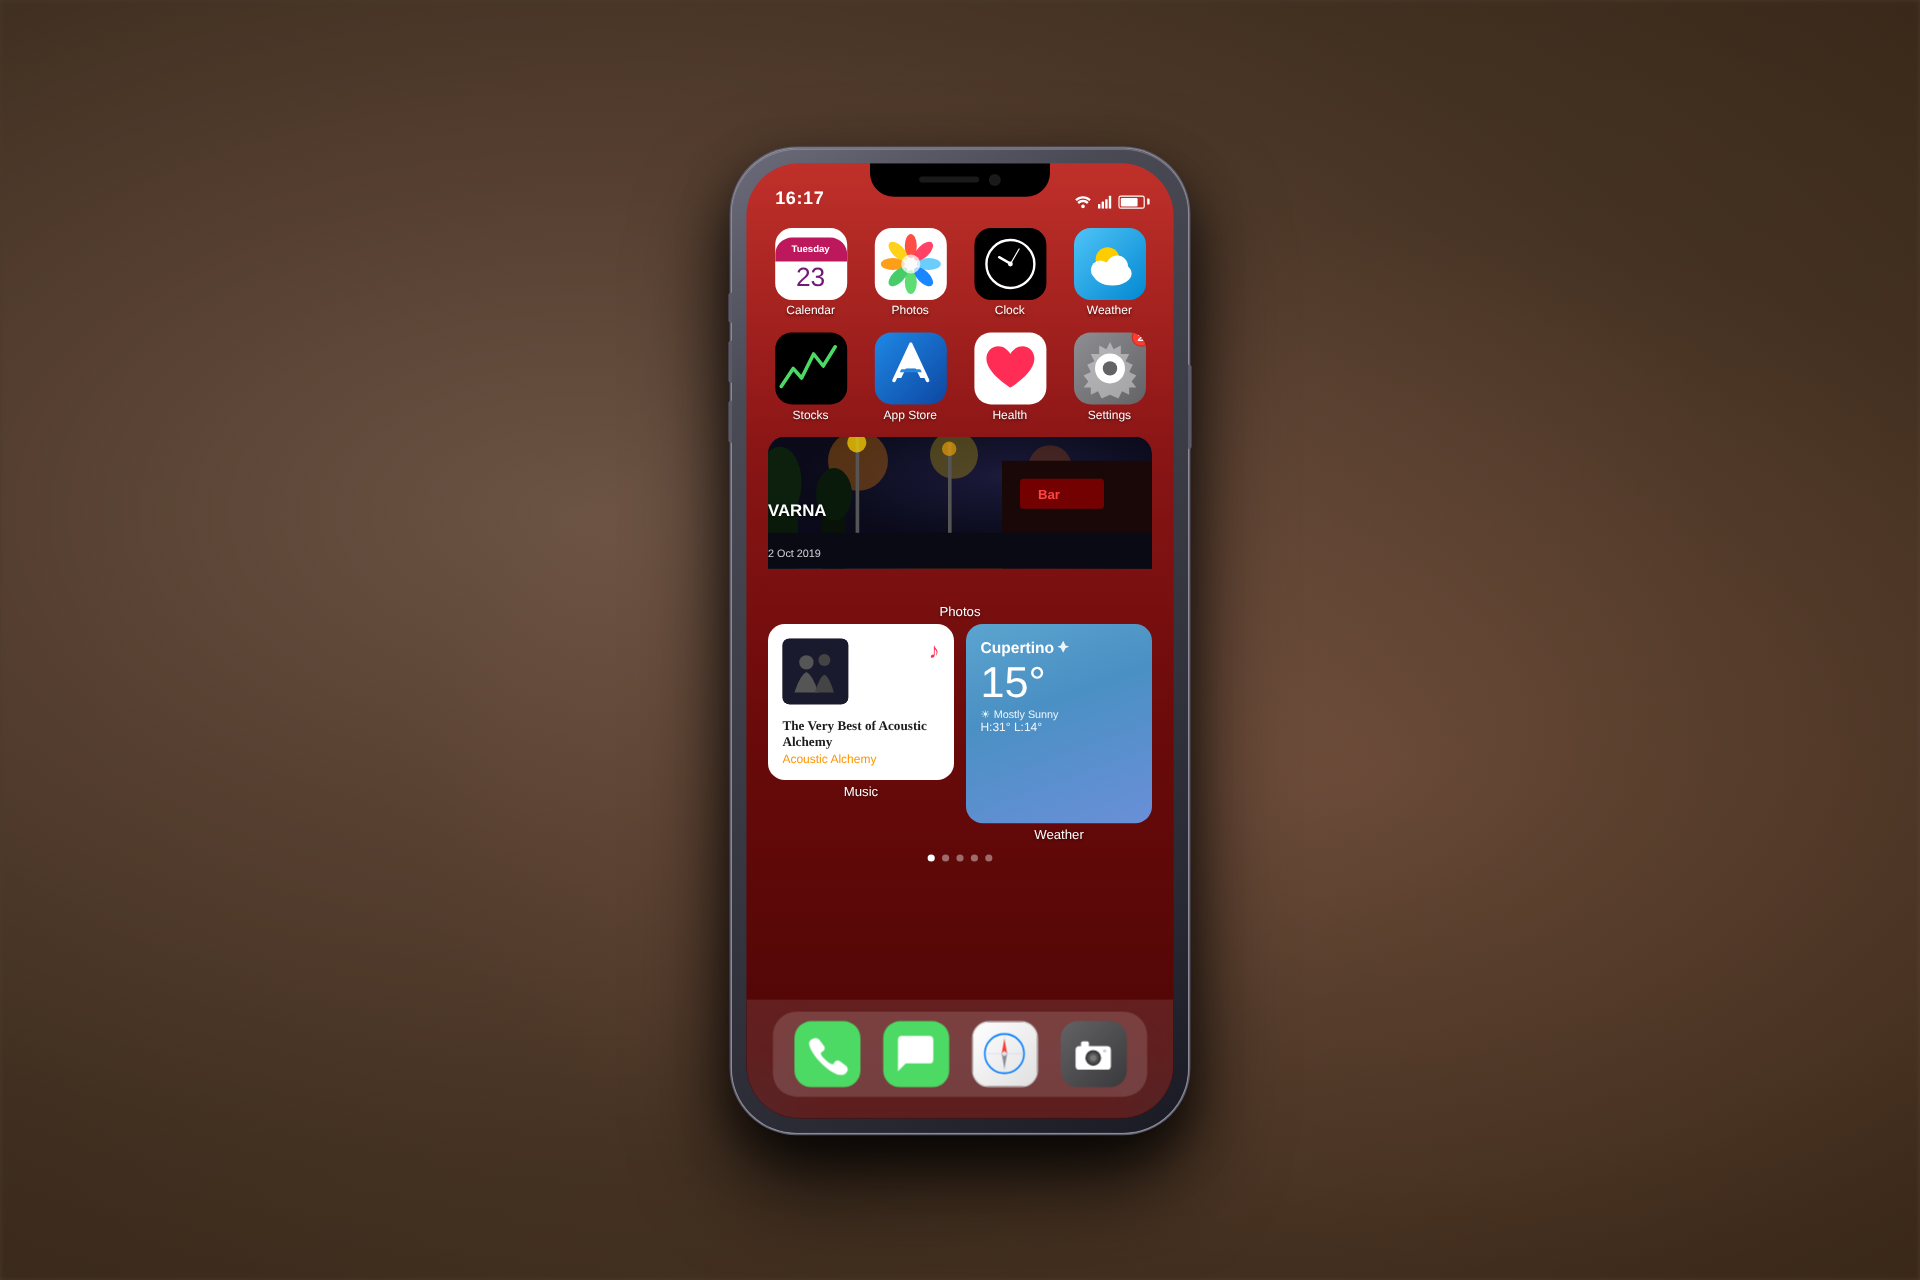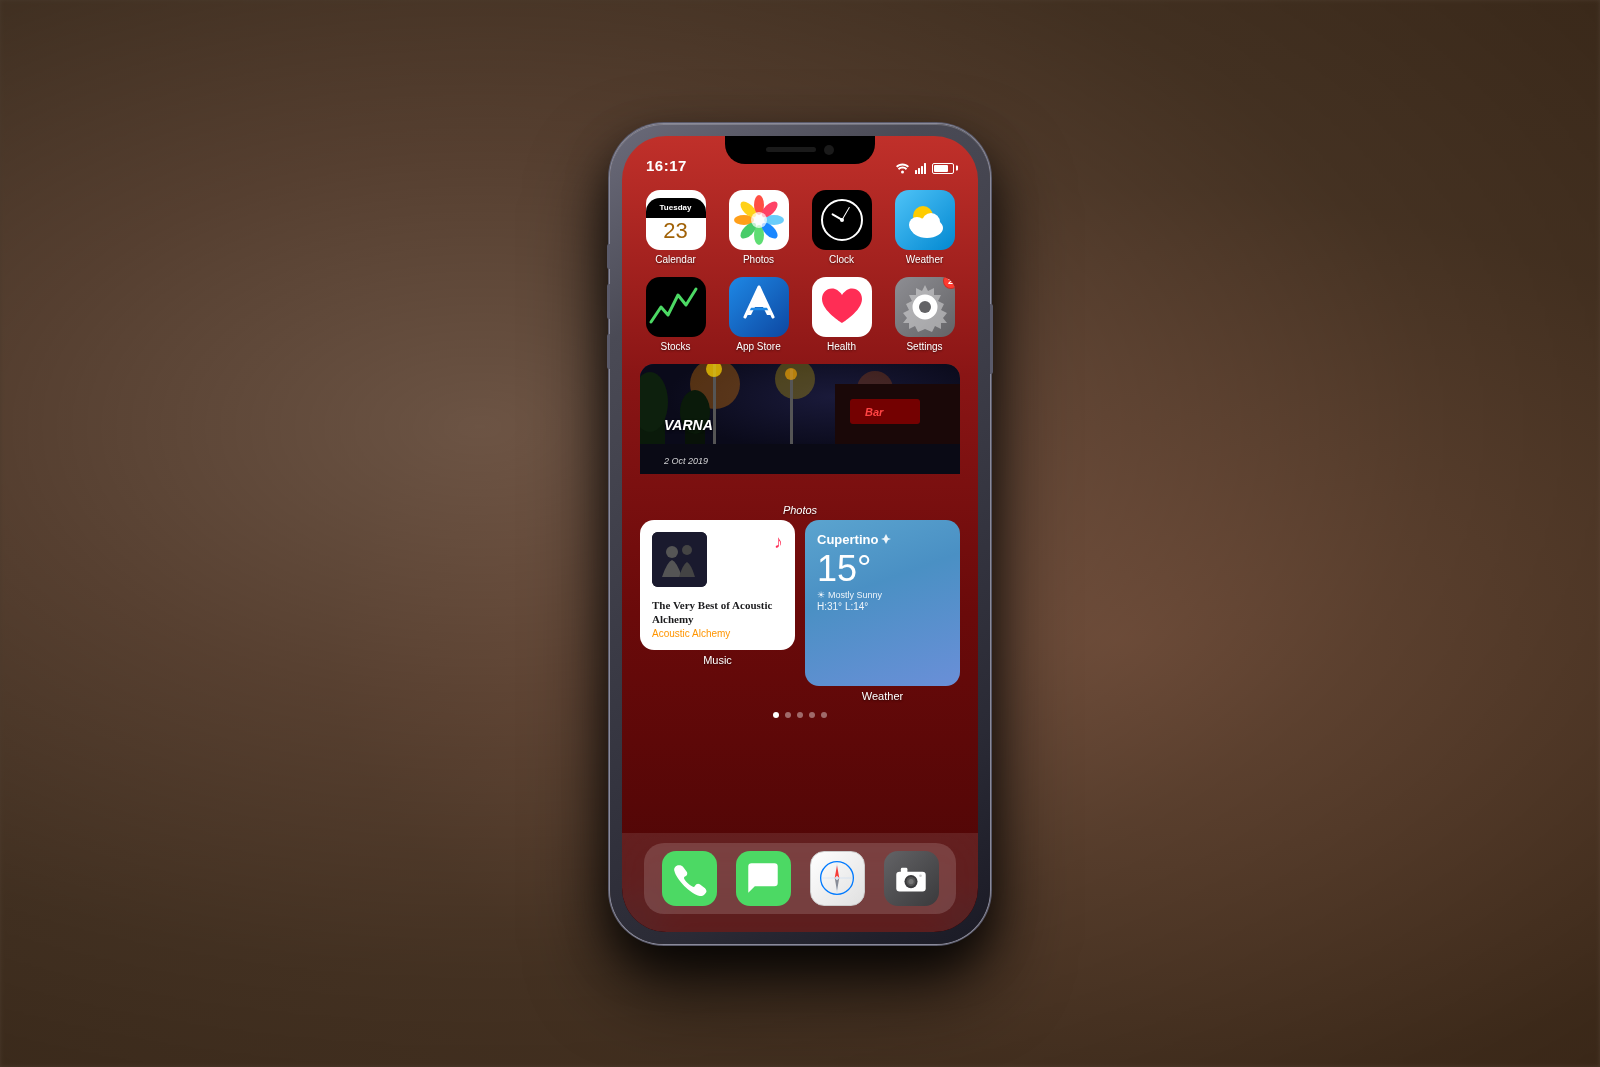--- a/index.html
+++ b/index.html
@@ -245,35 +245,35 @@
       border: 1.5px solid rgba(0,0,0,0.2);
     }
 
     
     .icon-calendar {
       background: white;
       flex-direction: column;
       padding: 0;
     }
     .cal-header {
-      background: #000000;
+      background: #be185d;
       width: 100%;
       height: 20px;
       display: flex;
       align-items: center;
       justify-content: center;
       font-size: 8px;
       color: white;
       font-weight: 600;
       border-radius: 14px 14px 0 0;
     }
     .cal-date {
       font-size: 22px;
       font-weight: 300;
-      color: #a16207;
+      color: #701a75;
       line-height: 1;
       margin-top: 2px;
     }
 
     
     .icon-photos {
       background: white;
     }
 
     
@@ -359,21 +359,21 @@
       height: 110px;
       background: linear-gradient(135deg, #1a2a4a 0%, #2a3a6a 30%, #8b4513 60%, #c0392b 80%, #1a1a2a 100%);
       position: relative;
       overflow: hidden;
     }
 
     
     .varna-overlay {
       position: absolute;
       bottom: 8px;
-      left: 24px;
+      left: 0;
     }
     .varna-name {
       font-size: 14px;
       font-weight: 700;
       color: white;
       text-shadow: 0 1px 3px rgba(0,0,0,0.8);
     }
     .varna-date {
       font-size: 9px;
       color: rgba(255,255,255,0.8);
@@ -662,21 +662,21 @@
                 <circle cx="30" cy="30" r="10" fill="none" stroke="white" stroke-width="5"></circle>
                 <circle cx="30" cy="30" r="6" fill="#636366"></circle>
               </svg>
               <div class="badge">2</div>
             </div>
             <span class="app-label">Settings</span>
           </div>
 
         </div>
 
-        <div style="margin-bottom: 4px; font-style: italic;">
+        <div style="margin-bottom: 4px;">
           <div class="widget-photos">
             <div class="widget-photos-image">
               
               <svg width="100%" height="100%" viewBox="0 0 330 110" preserveAspectRatio="xMidYMid slice">
 
                 <defs>
                   <radialGradient id="skyGrad" cx="60%" cy="30%">
                     <stop offset="0%" stop-color="#1a1a3a"></stop>
                     <stop offset="100%" stop-color="#0a0a1a"></stop>
                   </radialGradient>

